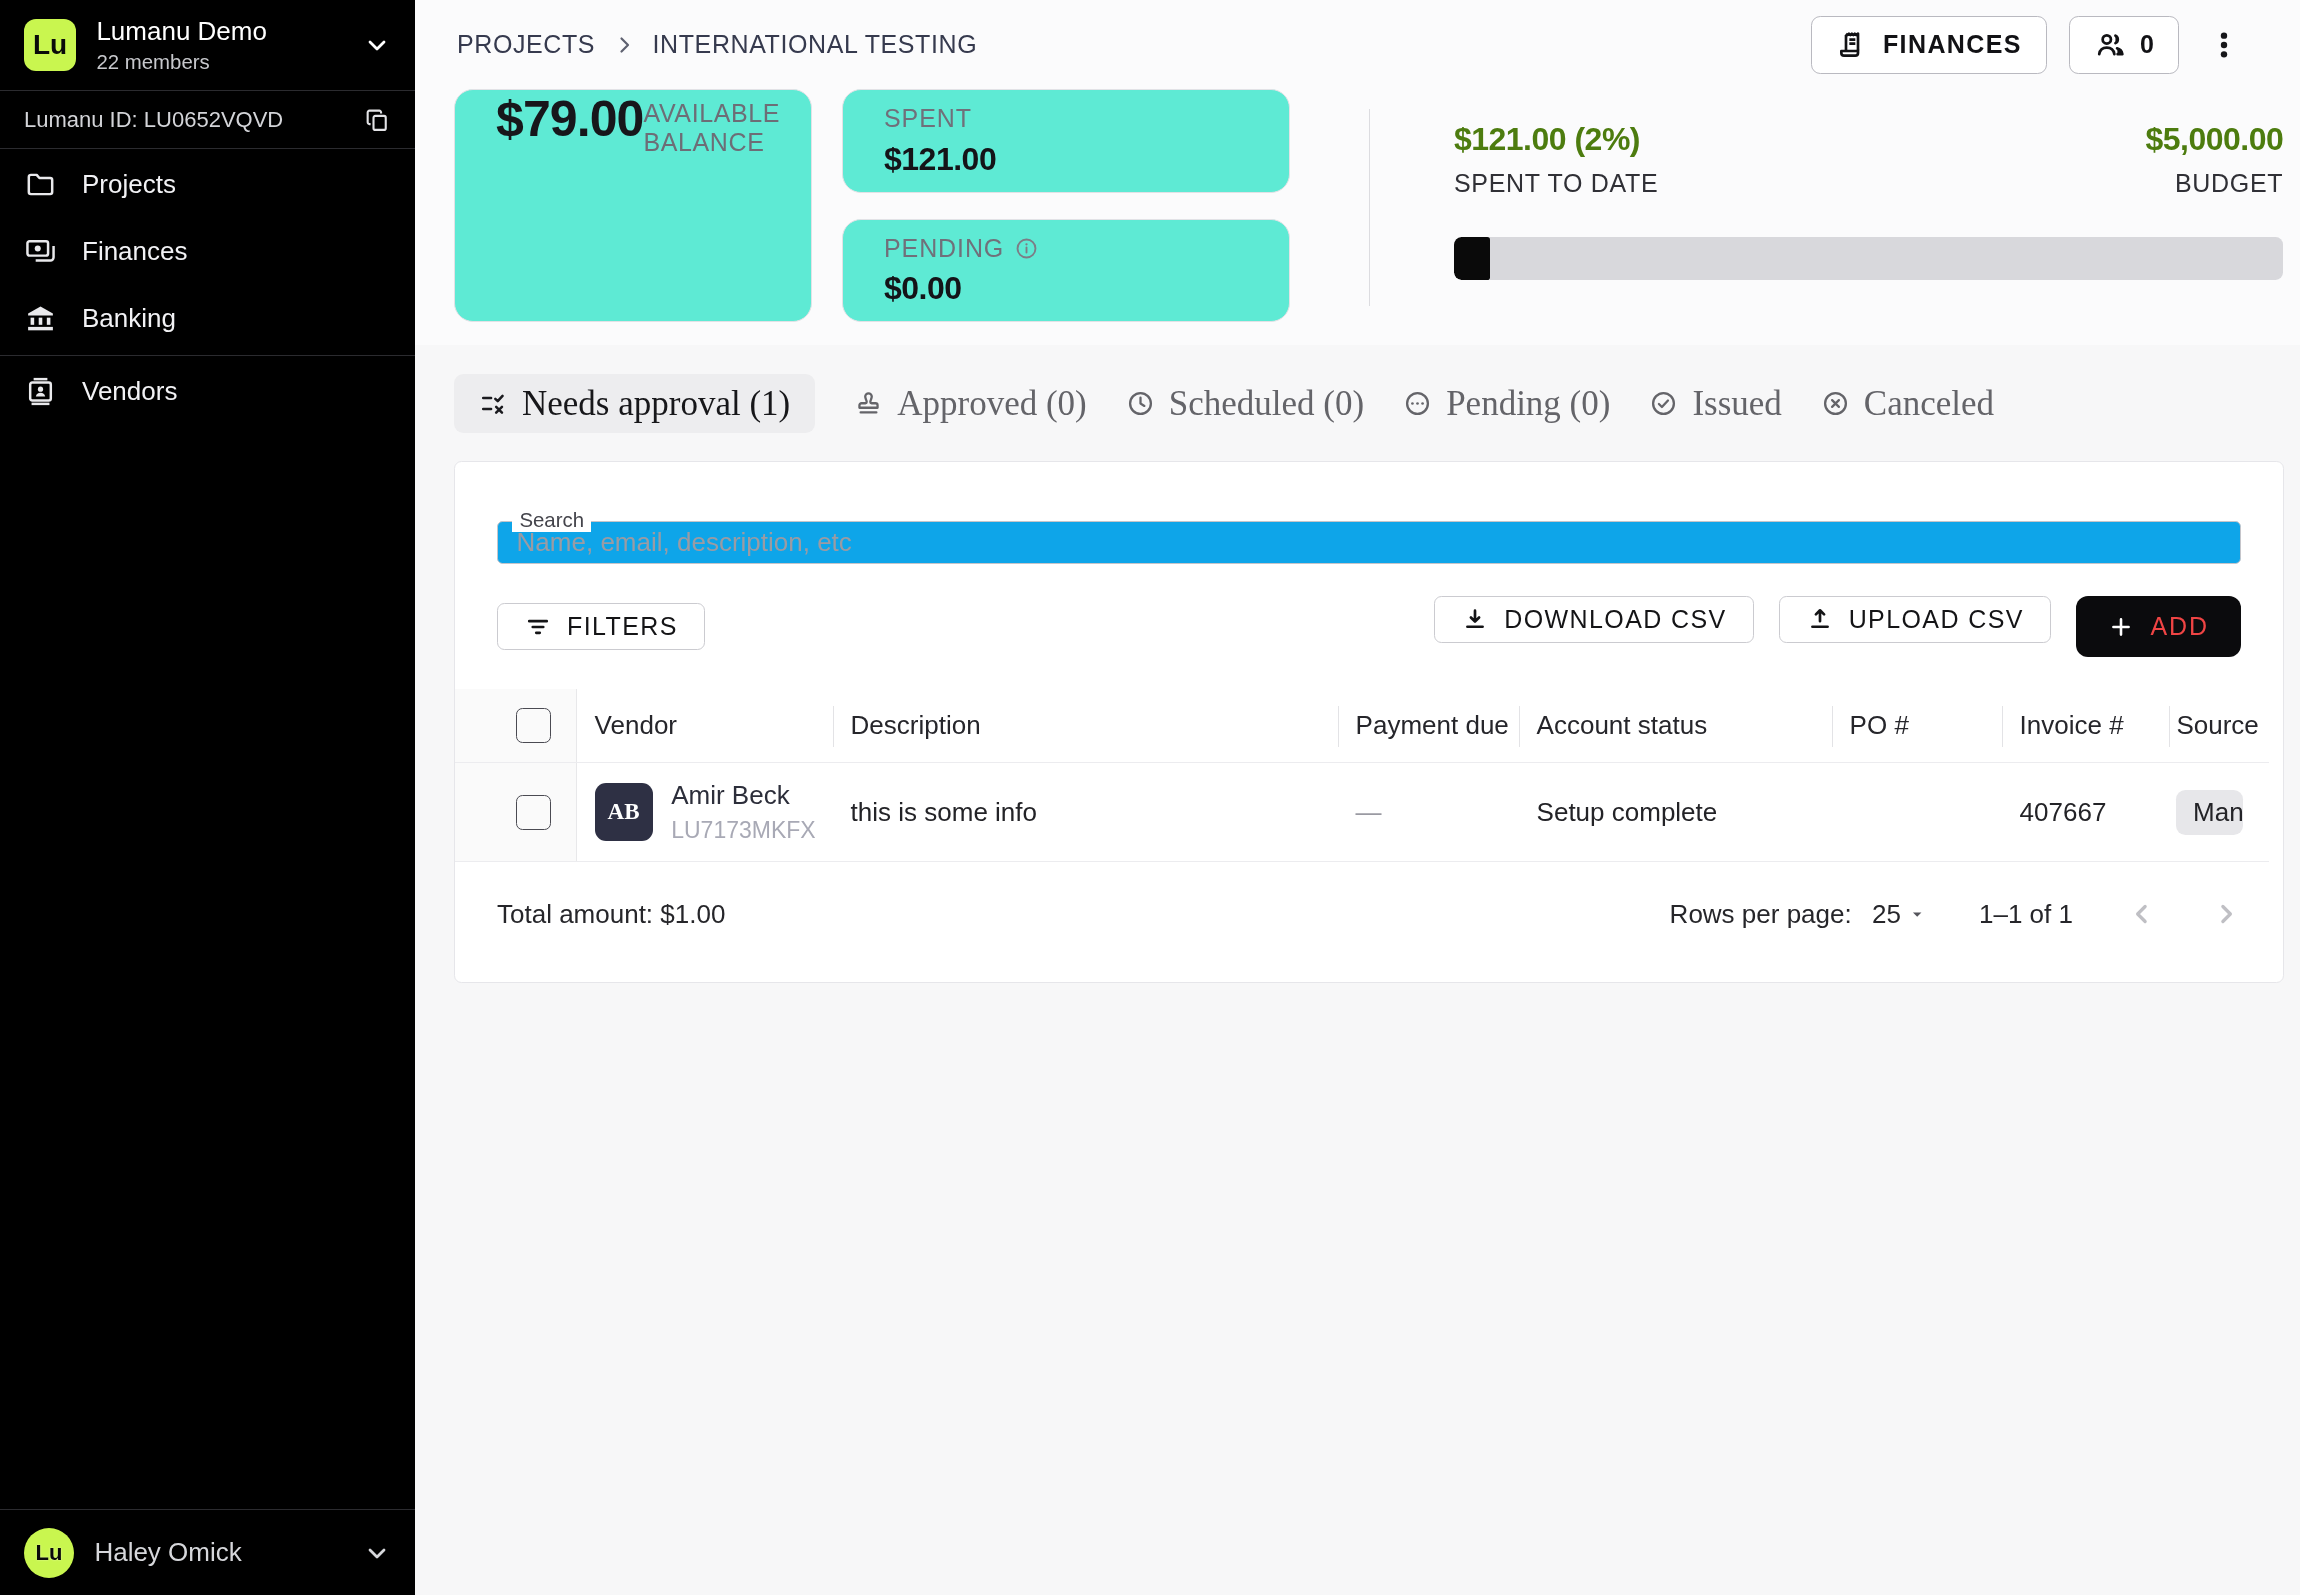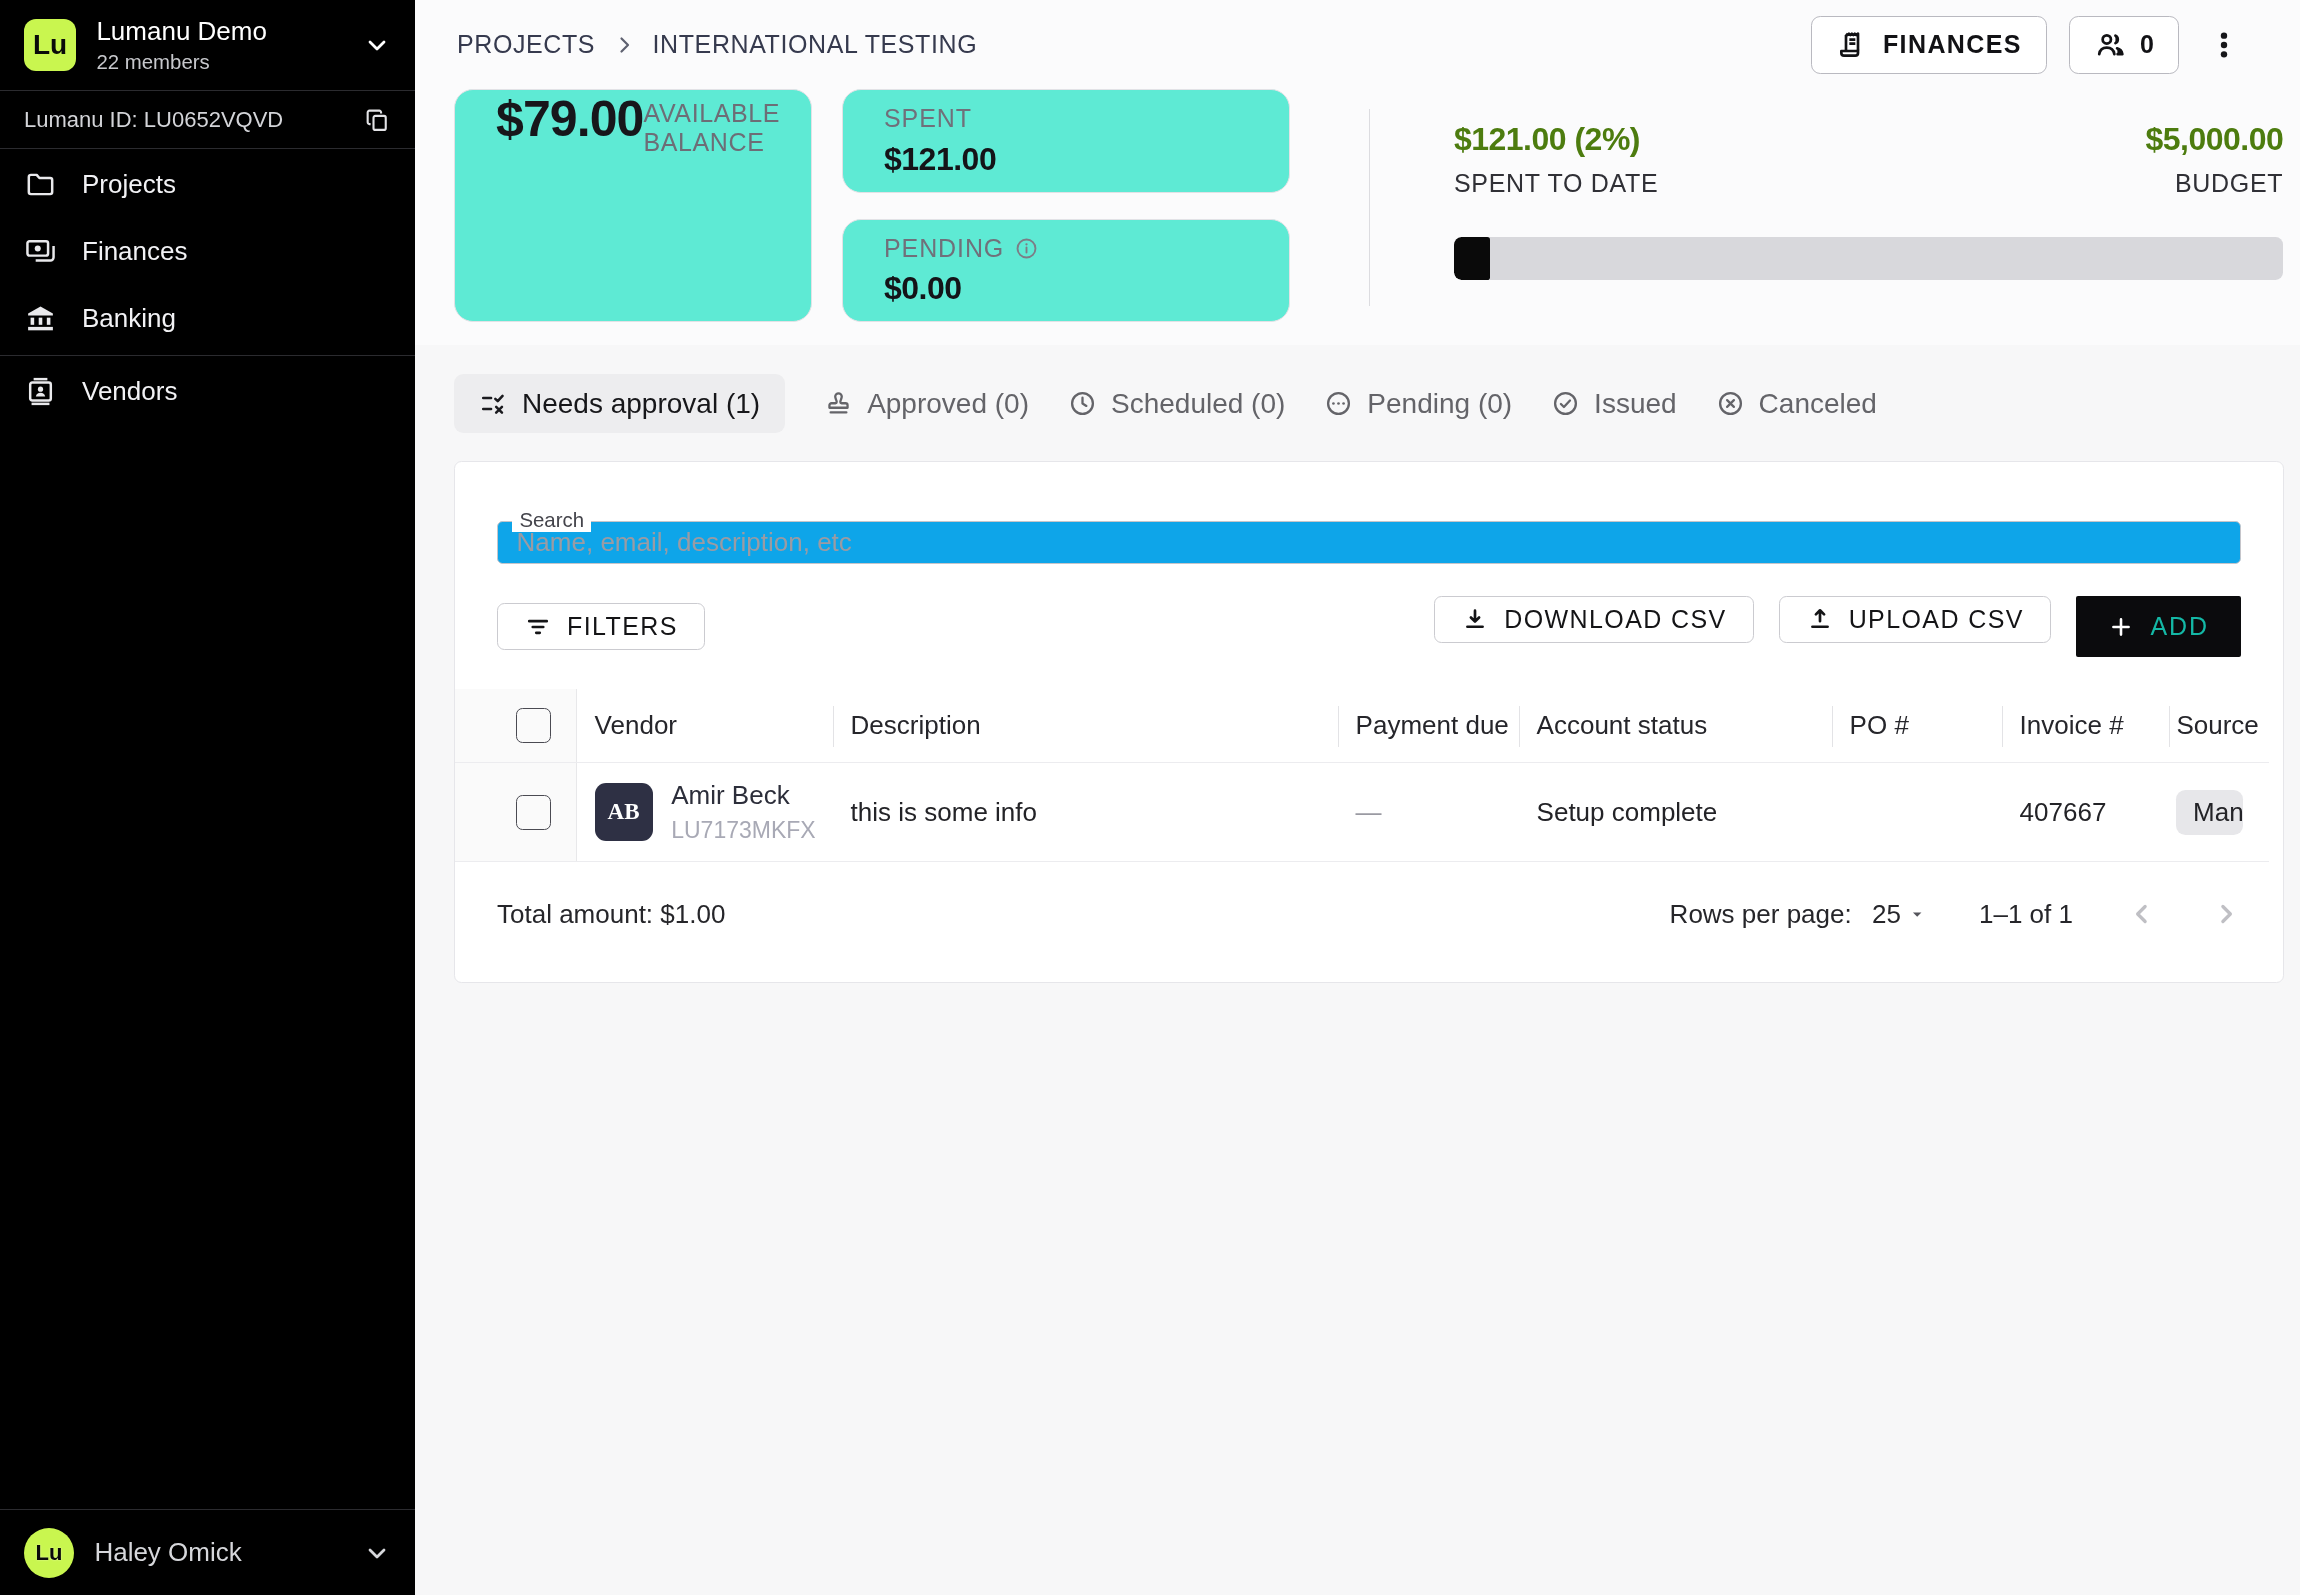--- a/index.html
+++ b/index.html
@@ -59,39 +59,39 @@
   .budget { flex:1; margin-left:84px; padding-top:32px; }
   .budget-top { display:flex; justify-content:space-between; align-items:flex-start; }
   .budget-amount { font-size:32px; font-weight:700; color:#4d7c0f; letter-spacing:-0.5px; }
   .budget-label { font-size:25px; color:#303036; letter-spacing:0.7px; margin-top:11px; }
   .budget-right { text-align:right; }
   .progress { margin-top:39px; height:43px; border-radius:7.4px; background:#d8d8dc; overflow:hidden; }
   .progress-fill { width:4.3%; height:100%; background:#0a0a0a; border-radius:7.4px 2.8px 2.8px 7.4px; }
 
   
   .tabs { display:flex; align-items:center; gap:39px; margin:29px 0 0 39px; }
-  .tab { display:flex; align-items:center; gap:14px; font-size:28px; color:#646469; cursor:pointer; height:59px; }
+  .tab { display:flex; align-items:center; gap:14px; font-size:35px; color:#646469; cursor:pointer; height:59px;font-family:Liberation Serif, serif; }
   .tab.active { background:#ededef; border-radius:9.3px; padding:0 25px; color:#17171a; font-weight:500; }
 
   
   .panel { margin:28px 16px 0 39px; height:522px; background:#fff; border:0.9px solid #e6e6ea; border-radius:7.4px; }
   .panel-pad { padding:0 42px; }
   .search-wrap { position:relative; margin-top:59px; height:43px; border:0.9px solid #c5c5ca; border-radius:5.6px; background:#0ea5e9; }
   .search-label { position:absolute; top:-13px; left:14px; background:#fff; padding:0 7.4px; font-size:20.4px; color:#44444b; }
   .search-input { width:100%; height:100%; border:none; outline:none; font-size:26px; color:#26262b;
                   padding-left:18.6px; background:transparent; font-family:inherit; }
   .search-input::placeholder { color:#9b9ba3; }
 
   .btn-row { display:flex; align-items:center; margin-top:32px; height:61px; }
   .tool-btn { display:flex; align-items:center; gap:15px; height:47px; padding:0 26px; background:#fff;
               border:0.9px solid #cbcbd0; border-radius:7.4px; cursor:pointer; font-size:25px; font-weight:500;
               letter-spacing:1.4px; color:#141416; }
   .right-btns { margin-left:auto; display:flex; align-items:flex-start; gap:25px; }
   .btn-dark { display:flex; align-items:center; gap:16.7px; height:61px; padding:0 32px; background:#0b0b0d;
-              color:#14b8a6; border:none; border-radius:2px; cursor:pointer; font-size:25px; font-weight:500; letter-spacing:1.9px; }
+              color:#ef4444; border:none; border-radius:12px; cursor:pointer; font-size:25px; font-weight:500; letter-spacing:1.9px; }
 
   
   .table { margin-top:32px; width:1814px; overflow:hidden; }
   .thead { display:flex; height:74px; align-items:center; border-bottom:0.9px solid #ececef; }
   .trow  { display:flex; height:99px; align-items:center; border-bottom:0.9px solid #ececef; background:#fff; }
   .cell { flex:none; padding-left:17.6px; position:relative; height:100%; display:flex; align-items:center; overflow:hidden; }
   .c-check { width:122px; padding-left:61px; background:#fafafa; border-right:0.9px solid #e8e8ea; }
   .c-vendor { width:256px; }
   .c-desc { width:505px; }
   .c-due { width:181px; }

